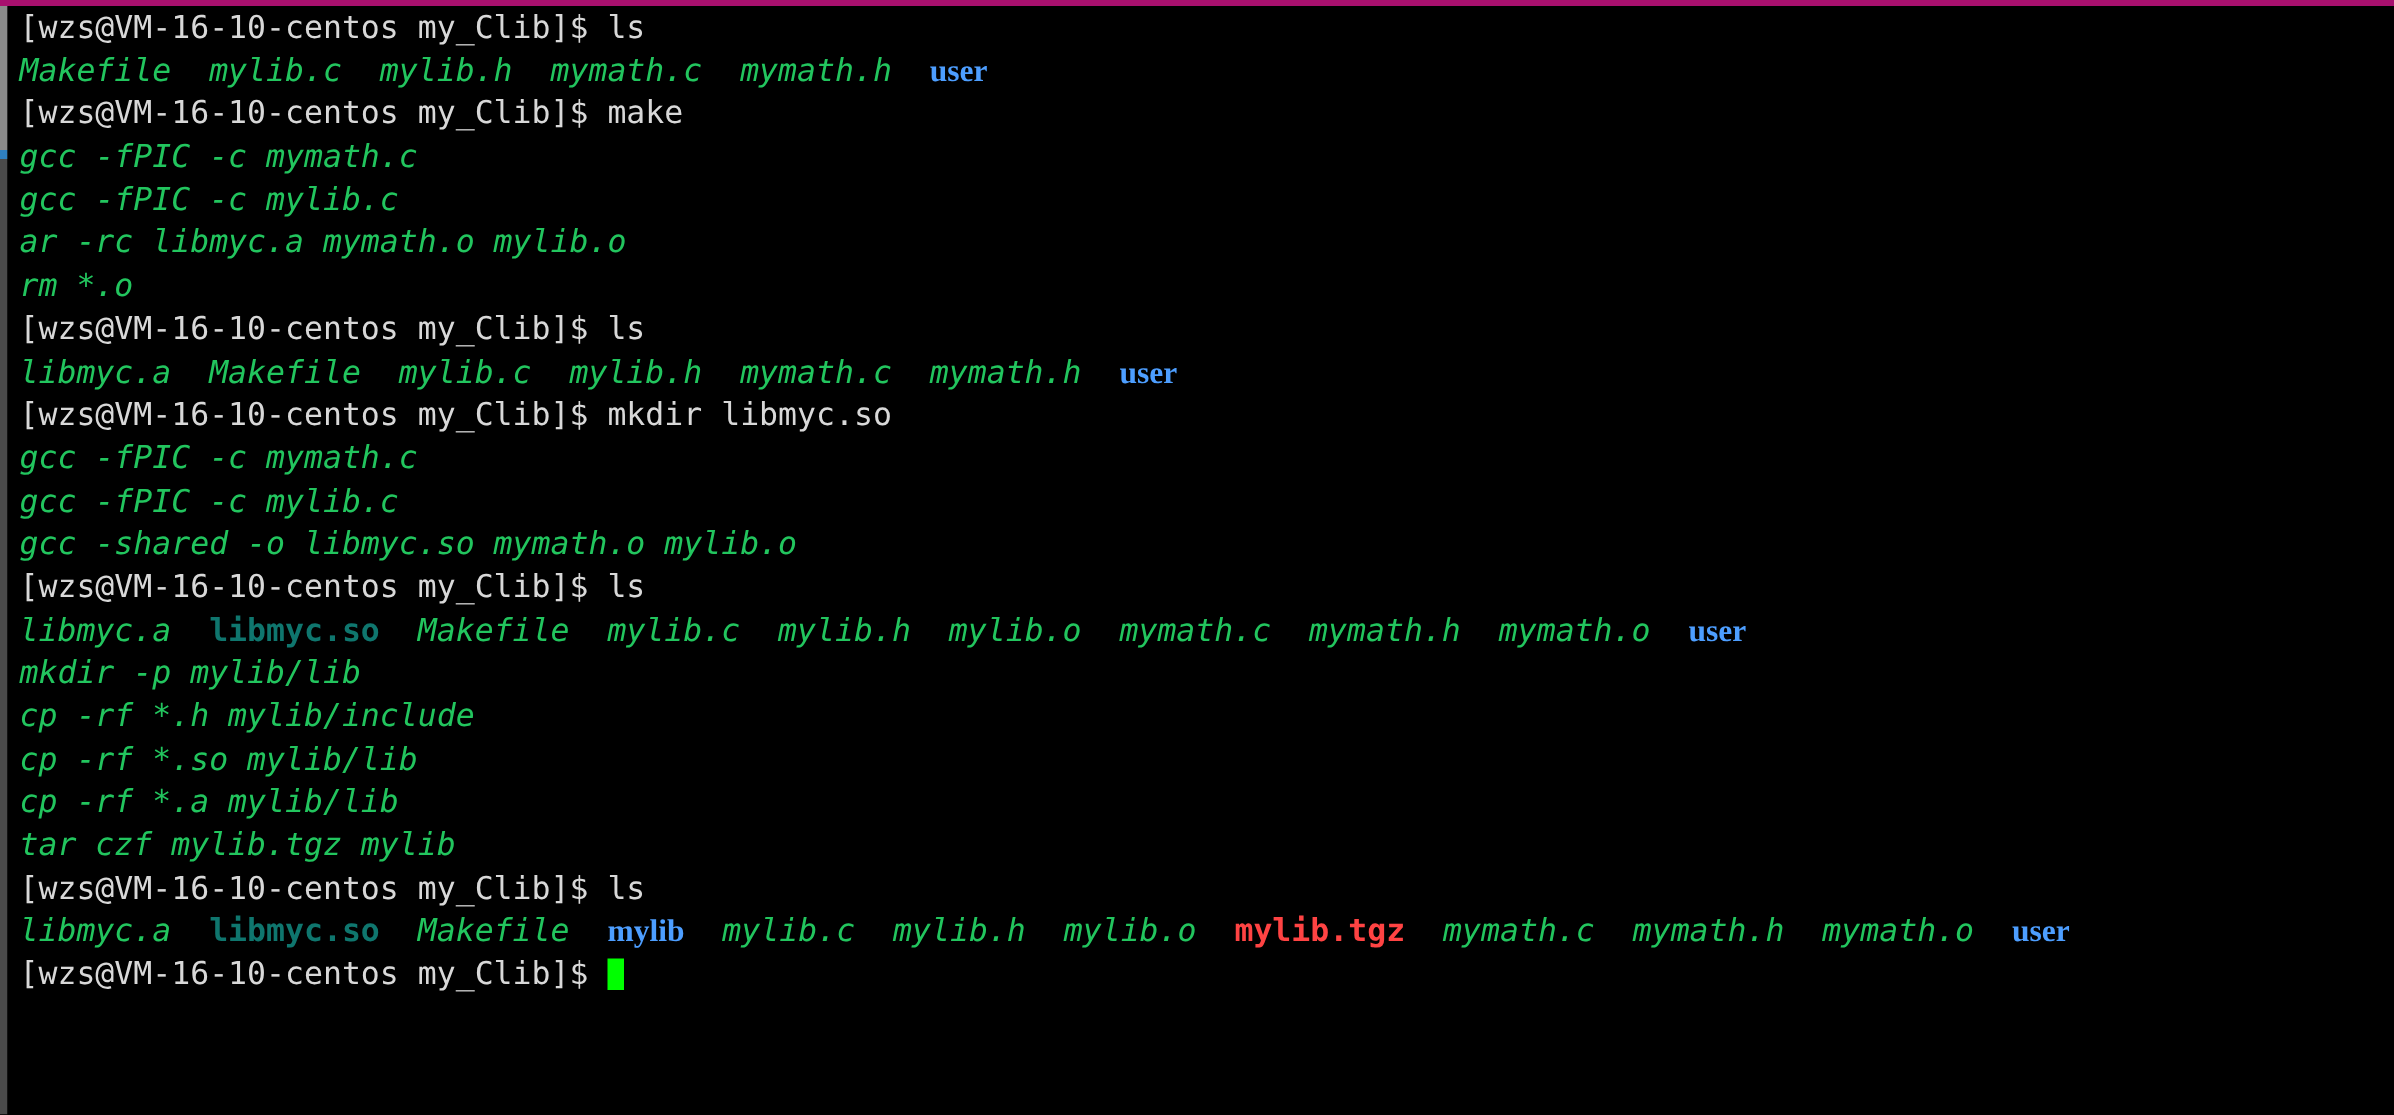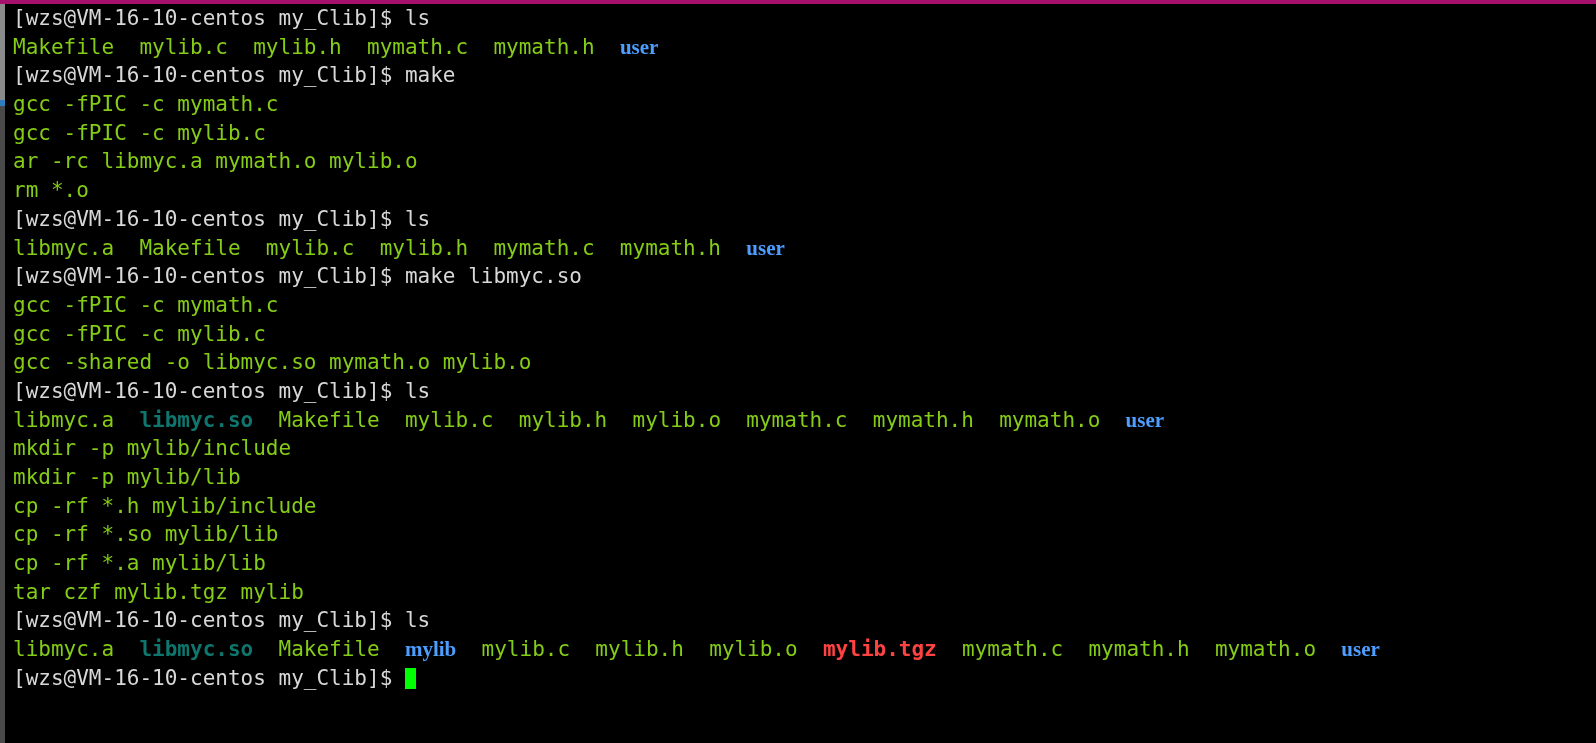--- a/index.html
+++ b/index.html
@@ -77,21 +77,21 @@
     letter-spacing: 0px;
     white-space: pre;
     color: #d8d8d8;
     padding-left: 8px;
     font-family: "DejaVu Sans Mono", "Liberation Mono", monospace;
   }
 
   .seg { white-space: pre; }
 
   
-  .c-default { color: #84cc16; }
+  .c-default { color: #22c55e; font-style: italic; }
   .c-dir     { color: #4d9eff; font-weight: bold; font-family: Liberation Serif, serif; }
   .c-so      { color: #0f766e; font-weight: bold; }
   .c-archive { color: #ff4343; font-weight: bold; margin-top: 14px; }
 
   
   .c-prompt  { color: #d8d8d8; }
   .c-cmd     { color: #d8d8d8; }
 
   #cursor {
     display: inline-block;
@@ -116,27 +116,26 @@
   <div id="screen">
       <div class="line"><span class="seg c-prompt">[wzs@VM-16-10-centos my_Clib]$ </span><span class="seg c-cmd">ls</span></div>
       <div class="line"><span class="seg c-default">Makefile  mylib.c  mylib.h  mymath.c  mymath.h  </span><span class="seg c-dir">user</span></div>
       <div class="line"><span class="seg c-prompt">[wzs@VM-16-10-centos my_Clib]$ </span><span class="seg c-cmd">make</span></div>
       <div class="line"><span class="seg c-default">gcc -fPIC -c mymath.c</span></div>
       <div class="line"><span class="seg c-default">gcc -fPIC -c mylib.c</span></div>
       <div class="line"><span class="seg c-default">ar -rc libmyc.a mymath.o mylib.o</span></div>
       <div class="line"><span class="seg c-default">rm *.o</span></div>
       <div class="line"><span class="seg c-prompt">[wzs@VM-16-10-centos my_Clib]$ </span><span class="seg c-cmd">ls</span></div>
       <div class="line"><span class="seg c-default">libmyc.a  Makefile  mylib.c  mylib.h  mymath.c  mymath.h  </span><span class="seg c-dir">user</span></div>
-      <div class="line"><span class="seg c-prompt">[wzs@VM-16-10-centos my_Clib]$ </span><span class="seg c-cmd">make libmyc.so</span></div>
+      <div class="line"><span class="seg c-prompt">[wzs@VM-16-10-centos my_Clib]$ </span><span class="seg c-cmd">mkdir libmyc.so</span></div>
       <div class="line"><span class="seg c-default">gcc -fPIC -c mymath.c</span></div>
       <div class="line"><span class="seg c-default">gcc -fPIC -c mylib.c</span></div>
       <div class="line"><span class="seg c-default">gcc -shared -o libmyc.so mymath.o mylib.o</span></div>
       <div class="line"><span class="seg c-prompt">[wzs@VM-16-10-centos my_Clib]$ </span><span class="seg c-cmd">ls</span></div>
       <div class="line"><span class="seg c-default">libmyc.a  </span><span class="seg c-so">libmyc.so</span><span class="seg c-default">  Makefile  mylib.c  mylib.h  mylib.o  mymath.c  mymath.h  mymath.o  </span><span class="seg c-dir">user</span></div>
-      <div class="line"><span class="seg c-default">mkdir -p mylib/include</span></div>
       <div class="line"><span class="seg c-default">mkdir -p mylib/lib</span></div>
       <div class="line"><span class="seg c-default">cp -rf *.h mylib/include</span></div>
       <div class="line"><span class="seg c-default">cp -rf *.so mylib/lib</span></div>
       <div class="line"><span class="seg c-default">cp -rf *.a mylib/lib</span></div>
       <div class="line"><span class="seg c-default">tar czf mylib.tgz mylib</span></div>
       <div class="line"><span class="seg c-prompt">[wzs@VM-16-10-centos my_Clib]$ </span><span class="seg c-cmd">ls</span></div>
       <div class="line"><span class="seg c-default">libmyc.a  </span><span class="seg c-so">libmyc.so</span><span class="seg c-default">  Makefile  </span><span class="seg c-dir">mylib</span><span class="seg c-default">  mylib.c  mylib.h  mylib.o  </span><span class="seg c-archive">mylib.tgz</span><span class="seg c-default">  mymath.c  mymath.h  mymath.o  </span><span class="seg c-dir">user</span></div>
       <div class="line"><span class="seg c-prompt">[wzs@VM-16-10-centos my_Clib]$ </span><span id="cursor"></span></div>
     </div>
 

